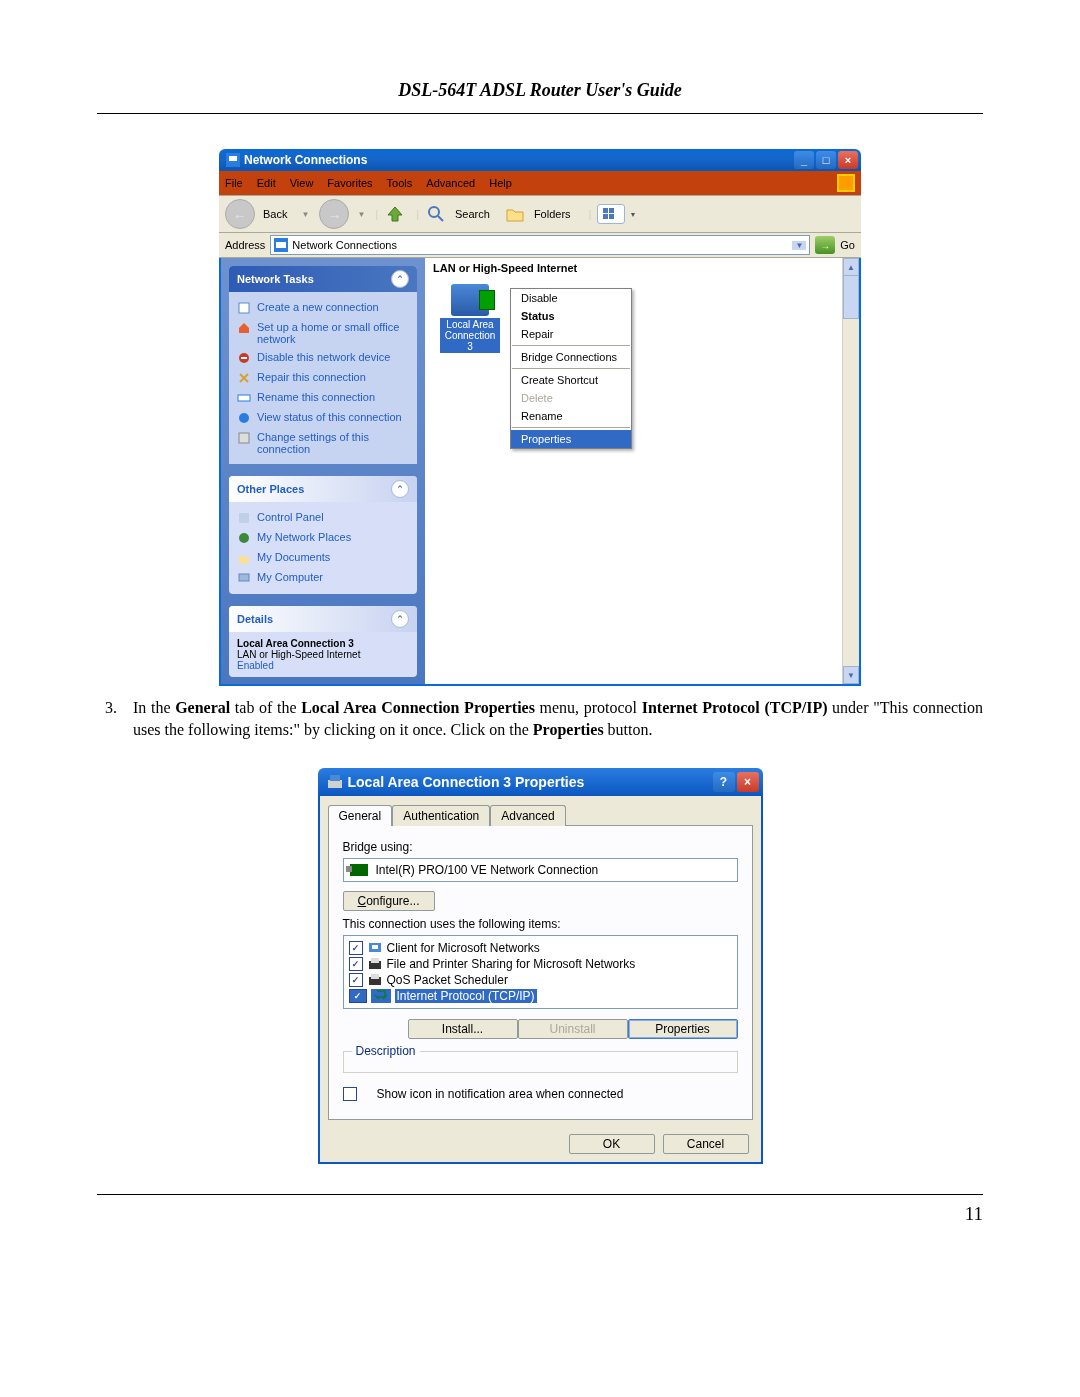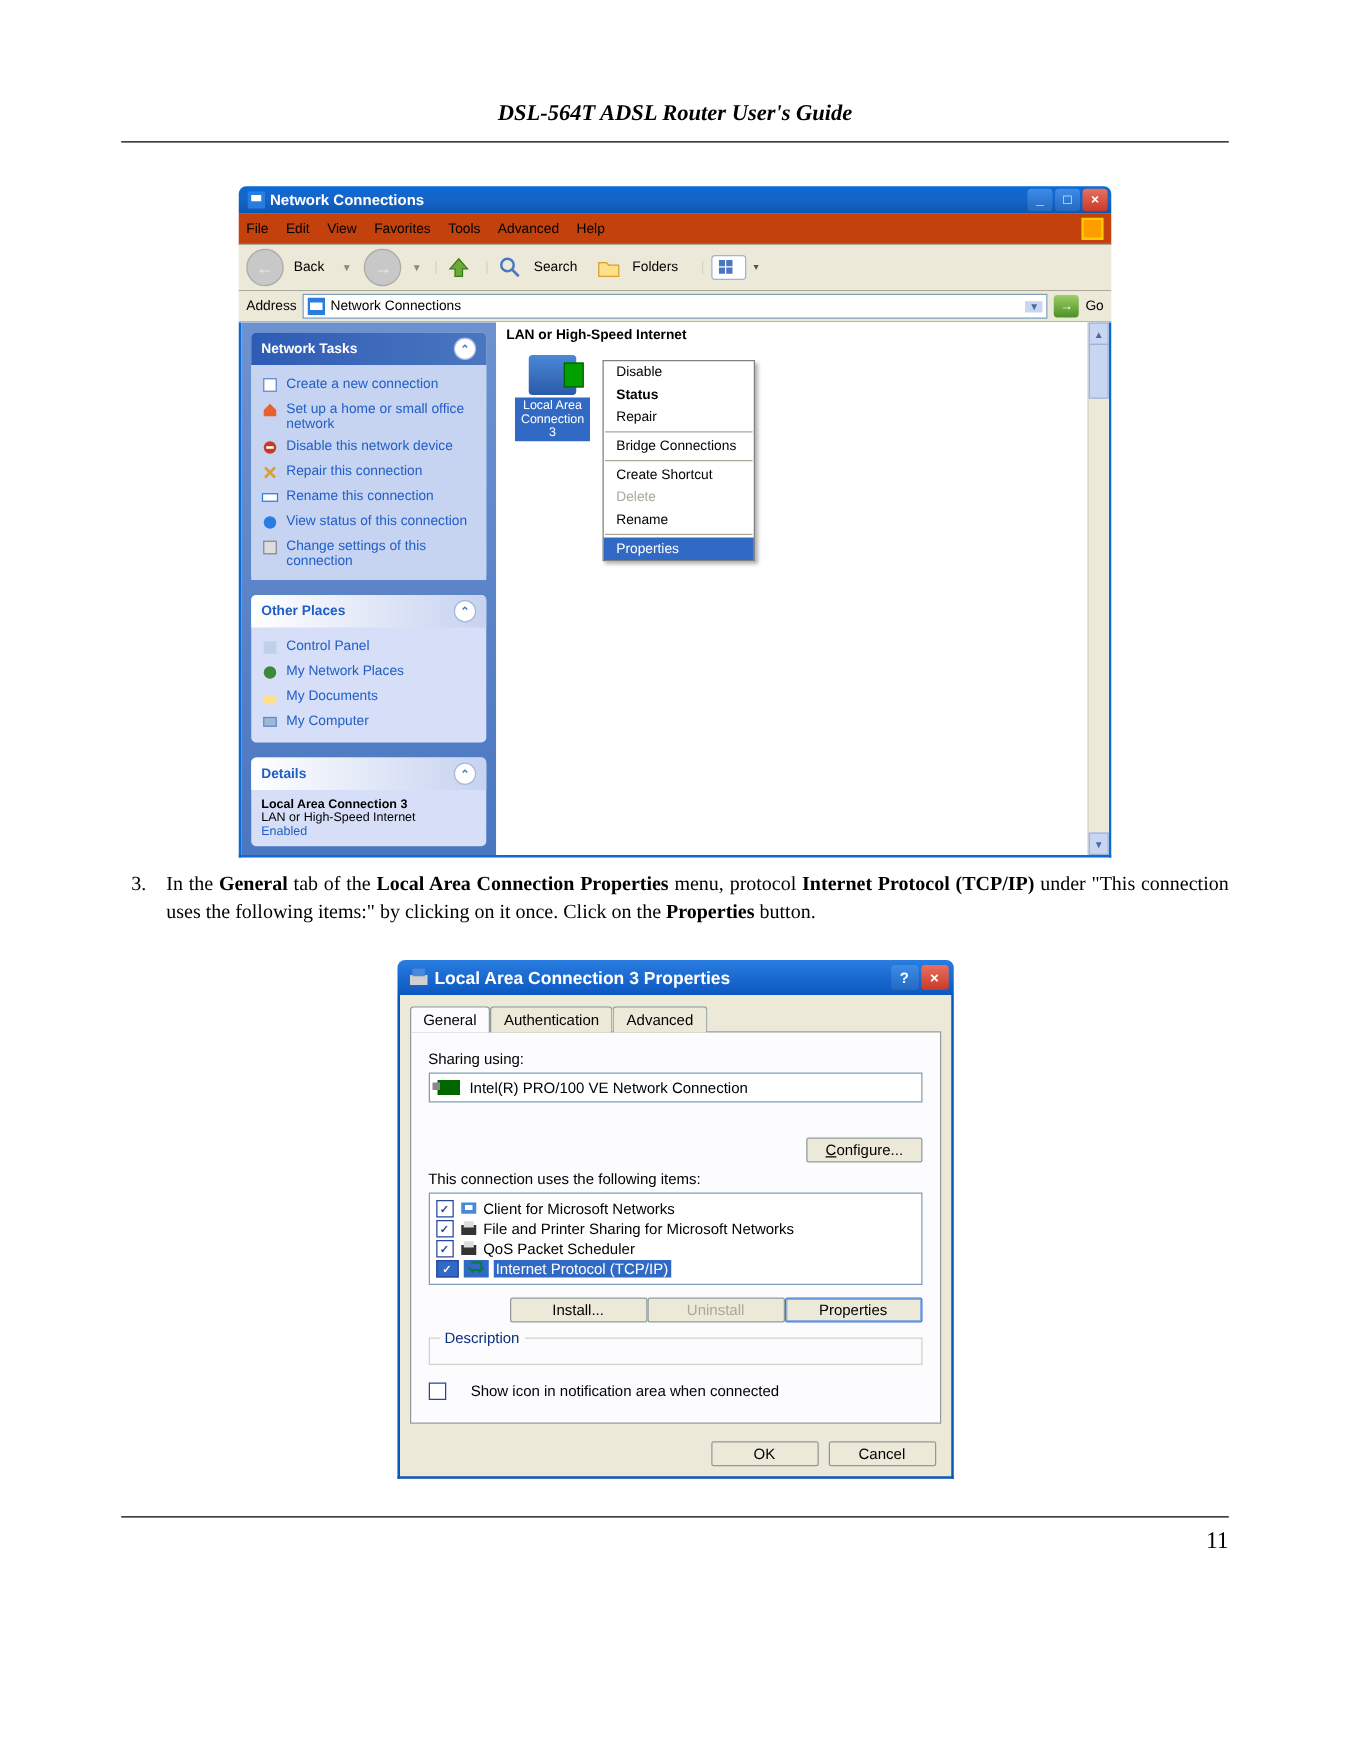--- a/index.html
+++ b/index.html
@@ -2,21 +2,21 @@
 <html><head>
 <meta charset="utf-8">
 <style>
 body{margin:0;background:#fff;font-family:"Times New Roman",serif;font-size:16px;color:#000}
 .page{width:1080px;margin:0 auto;padding:80px 97px 40px;box-sizing:border-box}
 .hdr{text-align:center;font-style:italic;font-weight:bold;font-size:18px;margin-bottom:12px}
 .hr{border-top:1.5px solid #000;margin-bottom:35px}
 .ftr-hr{border-top:1.5px solid #000;margin-top:30px;margin-bottom:8px}
 .pgno{text-align:right;font-size:19px}
 .scr-wrap{display:flex;justify-content:center;margin-bottom:20px}
-.scr1{width:698px;height:528px;position:relative;font-family:Tahoma,Arial,sans-serif;font-size:11px;background:#fff}
+.scr1{width:642px;height:528px;position:relative;font-family:Tahoma,Arial,sans-serif;font-size:11px;background:#fff}
 .titlebar{height:22px;background:linear-gradient(to bottom,#0a6ad6,#1665c8 45%,#0956b3);color:#fff;display:flex;align-items:center;padding:0 3px;border-radius:6px 6px 0 0}
 .titlebar .ticon{width:14px;height:14px;margin:0 4px;display:inline-block}
 .titlebar .ttxt{font-weight:bold;font-size:12px;flex:1}
 .winbtns{display:flex;gap:2px}
 .winbtn{width:20px;height:18px;border-radius:3px;display:flex;align-items:center;justify-content:center;color:#fff;font-weight:bold;font-size:11px}
 .winbtn.min{background:linear-gradient(to bottom,#3d8ce8,#2469c0)}
 .winbtn.max{background:linear-gradient(to bottom,#3d8ce8,#2469c0)}
 .winbtn.cls{background:linear-gradient(to bottom,#e87060,#c83a28)}
 .menubar{height:20px;background:#c2410c;border-bottom:1px solid #aca899;padding:2px 6px;display:flex;gap:14px;align-items:center}
 .menubar span{cursor:default}
@@ -65,21 +65,21 @@
 .tabs{display:flex;position:relative;top:1px}
 .tab{border:1px solid #919b9c;border-bottom:none;padding:3px 10px;background:#ece9d8;font-size:12px;margin-right:0px;border-radius:3px 3px 0 0}
 .tab.act{background:#fcfcfe;position:relative;z-index:2}
 .tabpane{border:1px solid #919b9c;background:#fcfcfe;padding:14px 14px 18px}
 .cu-box{border:1px solid #7f9db9;background:#fff;padding:4px 6px;display:flex;align-items:center;gap:8px;margin-top:4px}
 .nic-sm{width:18px;height:12px;background:#060;display:inline-block;position:relative}
 .nic-sm::before{content:"";position:absolute;left:-4px;top:2px;width:6px;height:6px;background:#888}
 .btn{border:1px solid #919b9c;background:#ece9d8;padding:2px 14px;font-size:12px;border-radius:2px;font-family:Tahoma,Arial}
 .btn.foc{border:1px solid #3d7bd0;box-shadow:inset 0 0 0 1px #89ade4}
 .btn:disabled{color:#aca899}
-.right{display:flex;justify-content:flex-end;margin-top:28px}
+.right{display:flex;margin-top:9px}
 .items-box{border:1px solid #7f9db9;background:#fff;padding:4px 3px;margin-top:4px}
 .itm{display:flex;align-items:center;gap:4px;padding:1px 2px}
 .itm .cb{width:12px;height:12px;border:1px solid #28449c;background:#fff;display:flex;align-items:center;justify-content:center;font-size:9px;color:#28449c;font-weight:bold}
 .itm .pic{width:16px;height:14px;display:inline-block}
 .itm.sel span{background:#316ac5;color:#fff;padding:0 2px}
 .btnrow3{display:flex;justify-content:flex-end;margin-top:10px}
 .grp{border:1px solid #d4d0c8;padding:8px 10px 12px;margin-top:12px;position:relative}
 .grp .lg{position:absolute;top:-8px;left:8px;background:#fcfcfe;padding:0 4px;color:#0a2f7f}
 .desc{font-size:12px;line-height:1.3}
 .cbrow{display:flex;align-items:center;gap:20px;margin-top:14px}
@@ -346,21 +346,21 @@
       <div class="hbtn">?</div>
       <div class="cbtn">×</div>
     </div>
     <div class="dlg">
       <div class="tabs">
         <div class="tab act">General</div>
         <div class="tab">Authentication</div>
         <div class="tab">Advanced</div>
       </div>
       <div class="tabpane">
-        <div>Sharing using:</div>
+        <div>Bridge using:</div>
         <div class="cu-box">
           <span class="nic-sm"></span>
           <span>Intel(R) PRO/100 VE Network Connection</span>
         </div>
         <div class="right">
             <button class="btn"><u>C</u><span>onfigure...</span></button>
           </div>
         <div style="margin-top:6px">This connection uses the following items:</div>
         <div class="items-box">
           <div class="itm">

